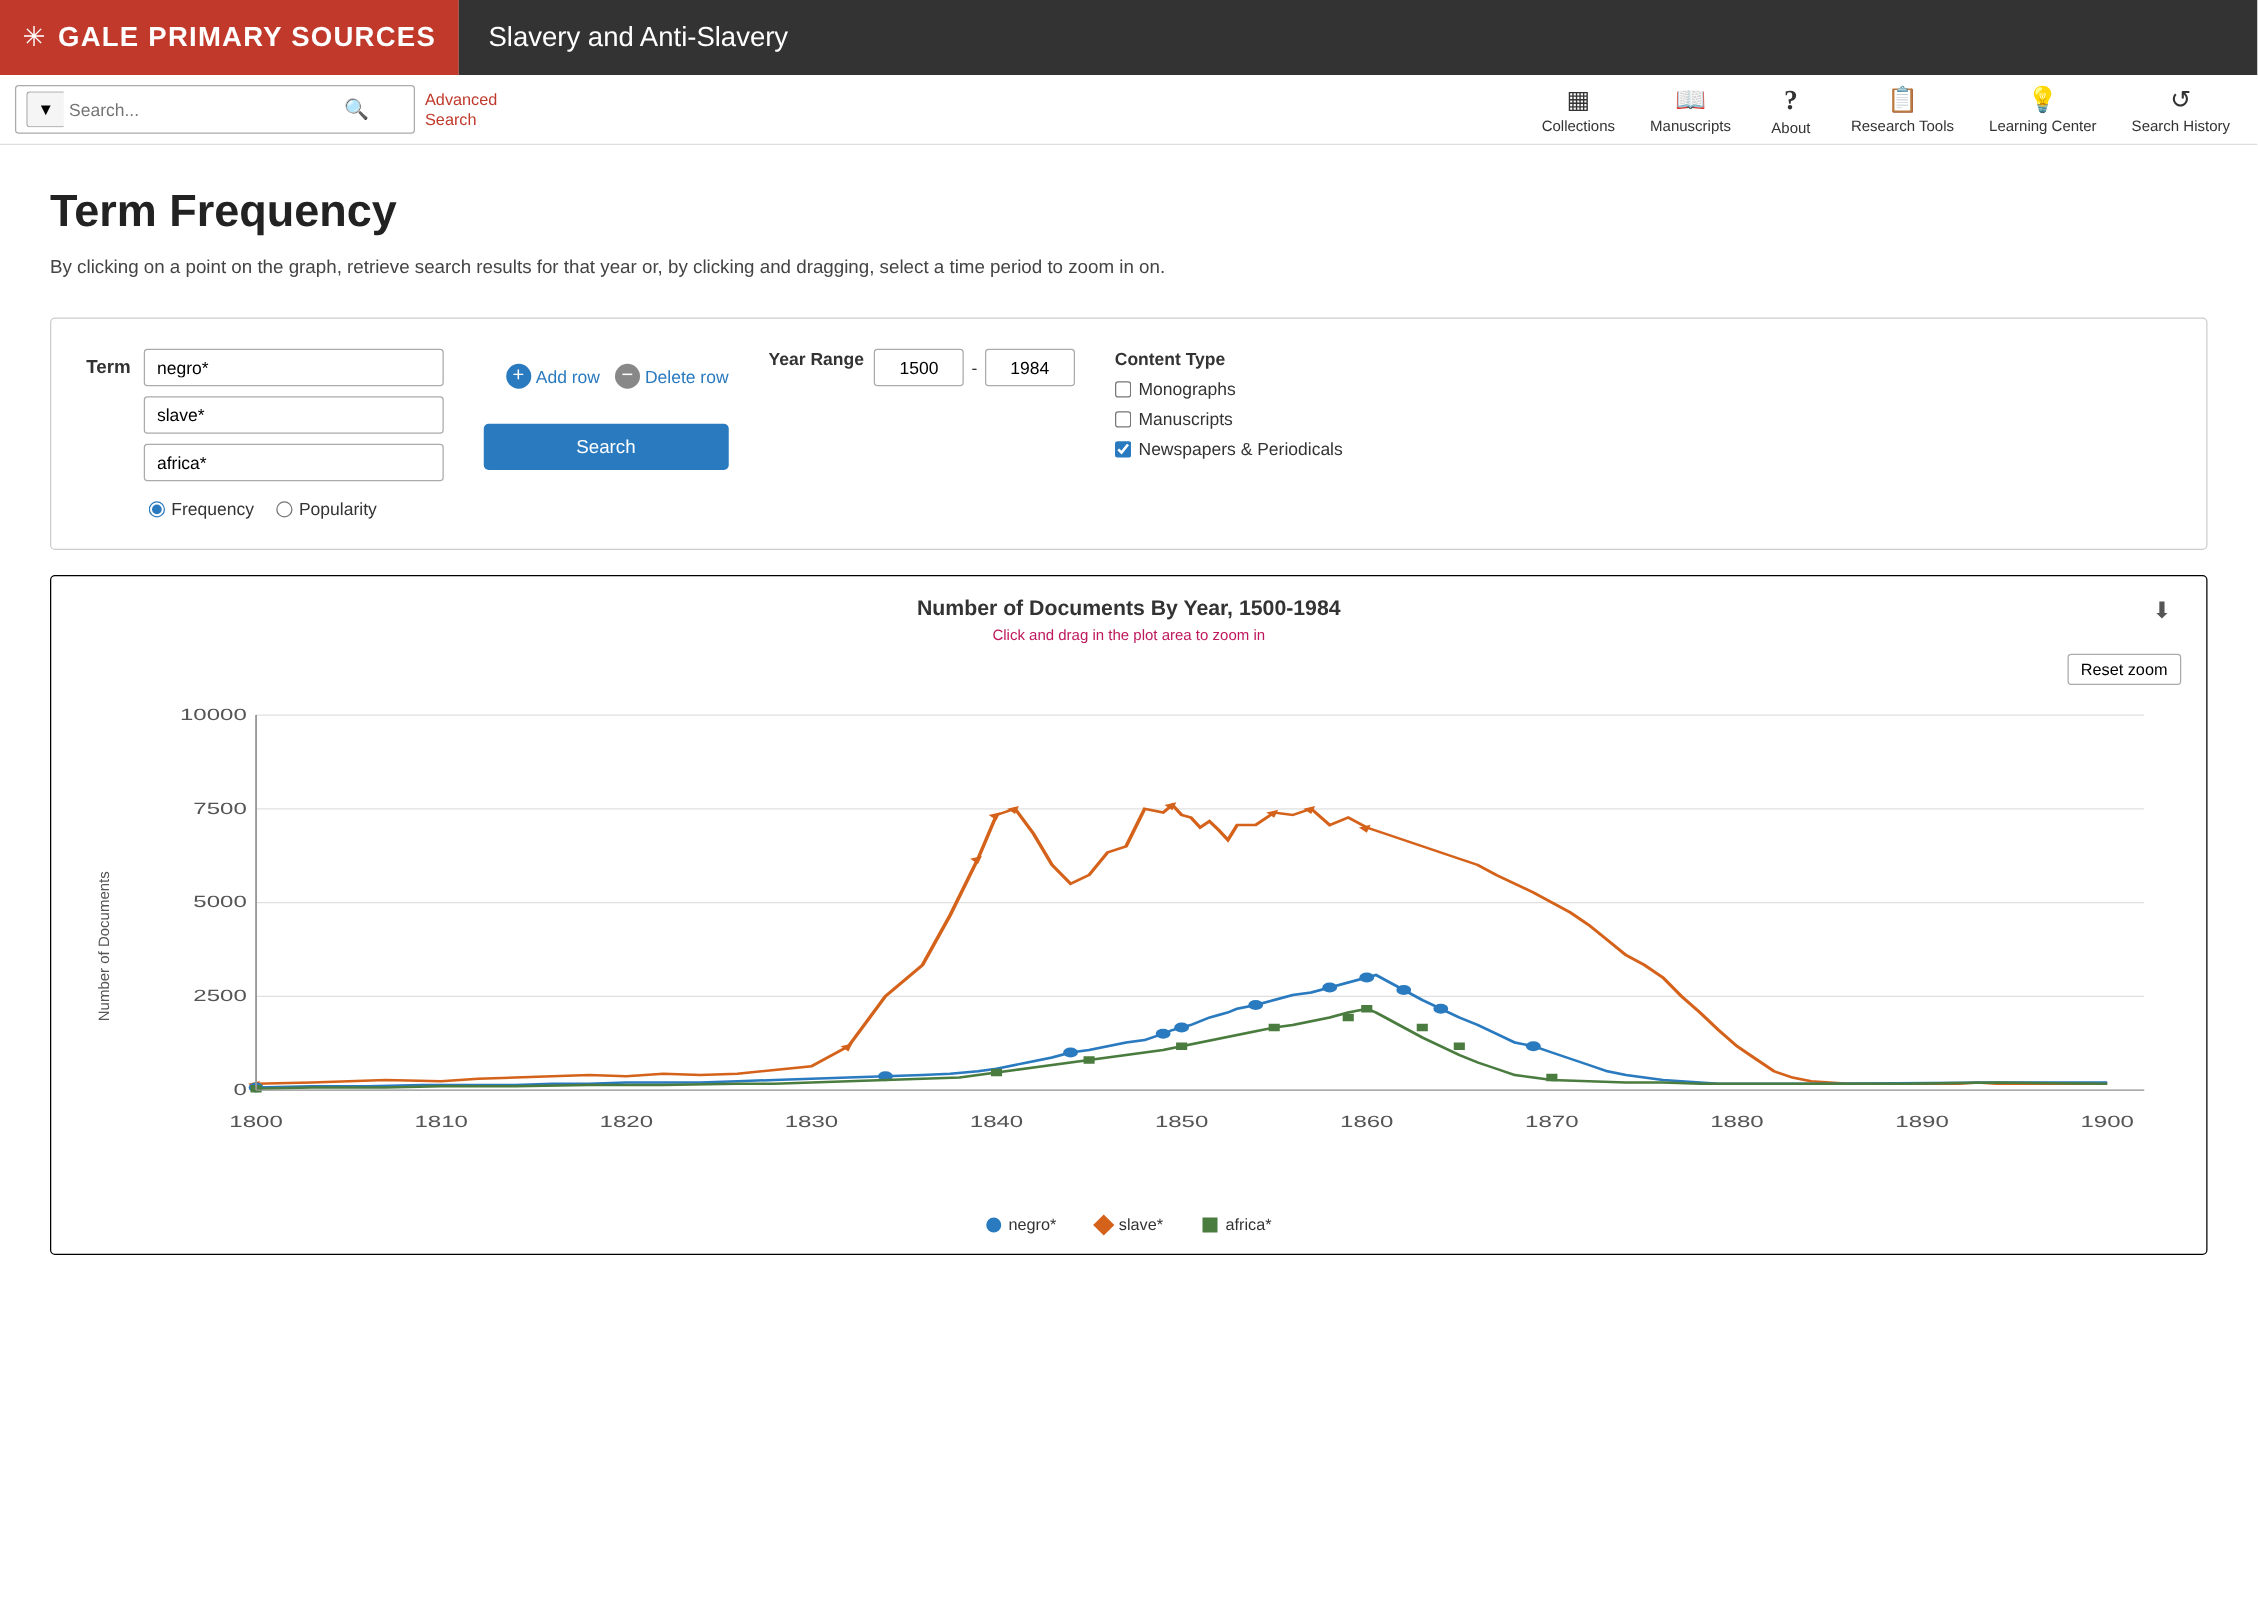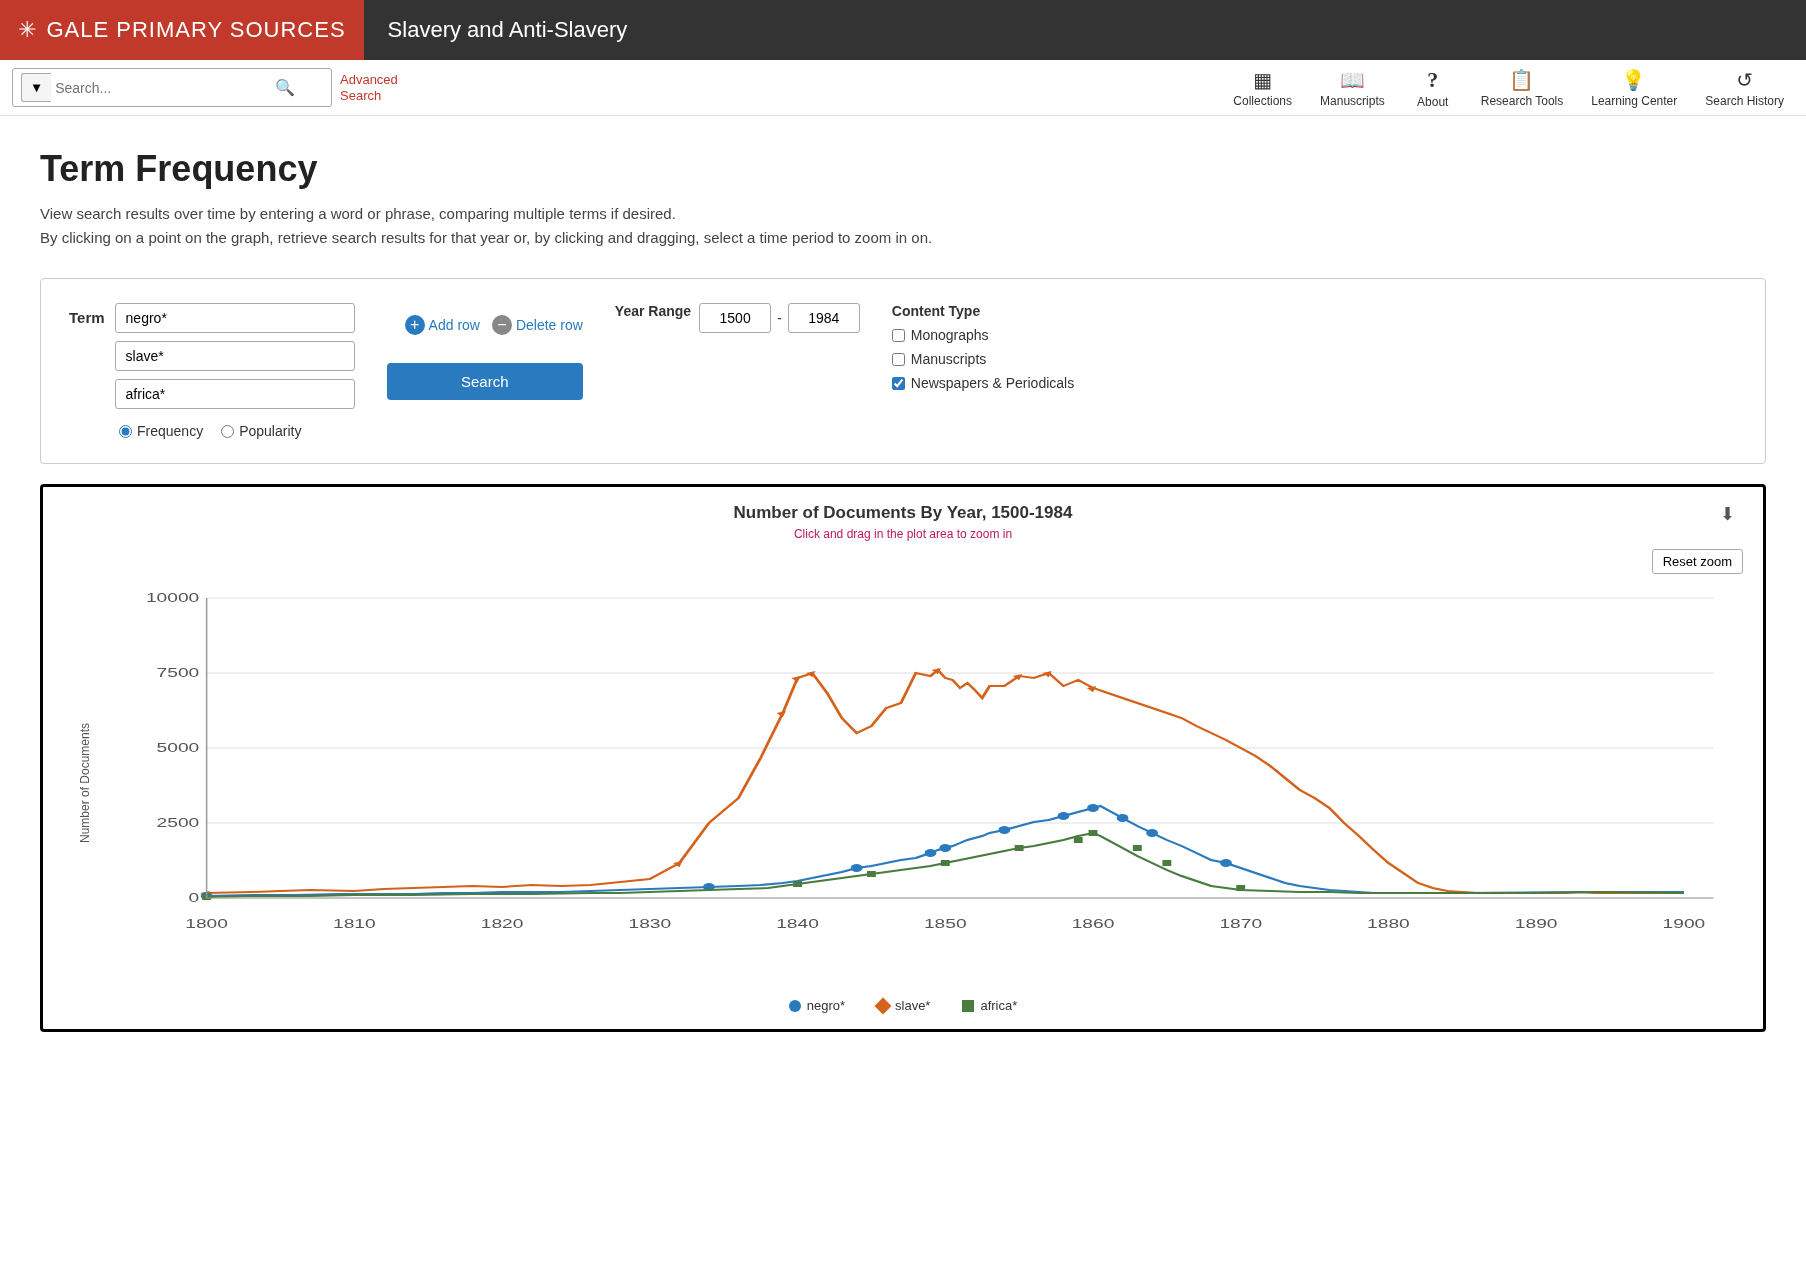--- a/index.html
+++ b/index.html
@@ -2,21 +2,21 @@
 <html><head>
   <meta charset="utf-8">
   <style>
     * { box-sizing: border-box; margin: 0; padding: 0; }
     body { font-family: Arial, sans-serif; background: #fff; color: #333; font-size: 14px; }
 
     
     .header { display: flex; align-items: stretch; height: 60px; }
     .header-brand { background: #c0392b; display: flex; align-items: center; padding: 0 18px; min-width: 290px; }
     .header-brand-icon { color: #fff; font-size: 22px; margin-right: 10px; }
-    .header-brand-text { color: #fff; font-size: 22px; font-weight: normal; letter-spacing: 1px; text-transform: uppercase; }
+    .header-brand-text { color: #fff; font-size: 22px; font-weight: bold; letter-spacing: 1px; text-transform: uppercase; }
     .header-collection { background: #333; flex: 1; display: flex; align-items: center; padding-left: 24px; }
     .header-collection-title { color: #fff; font-size: 22px; font-weight: 400; }
 
     
     .navbar { display: flex; align-items: center; border-bottom: 1px solid #ddd; padding: 0 12px; height: 56px; background: #fff; }
     .navbar-search-wrap { display: flex; align-items: center; border: 1px solid #aaa; border-radius: 3px; padding: 4px 8px; flex: 0 0 320px; margin-right: 0; }
     .navbar-dropdown-btn { background: #f5f5f5; border: 1px solid #aaa; border-right: none; padding: 6px 8px; cursor: pointer; border-radius: 3px 0 0 3px; margin-right: 4px; }
     .navbar-search-input { border: none; outline: none; font-size: 14px; width: 220px; color: #888; }
     .navbar-search-icon { color: #555; font-size: 16px; cursor: pointer; }
     .navbar-advanced { display: flex; flex-direction: column; font-size: 12px; color: #c0392b; margin-left: 8px; cursor: pointer; line-height: 1.2; }
@@ -53,21 +53,21 @@
     .year-range-label { font-size: 14px; font-weight: bold; }
     .year-range-inputs { display: flex; align-items: center; gap: 6px; }
     .year-input { border: 1px solid #aaa; border-radius: 3px; padding: 6px 8px; font-size: 14px; width: 72px; text-align: center; }
 
     .content-type-section { display: flex; flex-direction: column; gap: 8px; }
     .content-type-label { font-size: 14px; font-weight: bold; }
     .checkbox-item { display: flex; align-items: center; gap: 6px; font-size: 14px; }
     .checkbox-item input { accent-color: #2a7abf; }
 
     
-    .chart-panel { border: 3px solid #000000; border-radius: 4px; padding: 16px 20px; }
+    .chart-panel { border: 1px solid #000000; border-radius: 4px; padding: 16px 20px; }
     .chart-title { text-align: center; font-size: 17px; font-weight: bold; margin-bottom: 4px; }
     .chart-subtitle { text-align: center; font-size: 12px; color: #be185d; margin-bottom: 8px; }
     .chart-toolbar { display: flex; justify-content: flex-end; margin-bottom: 4px; }
     .reset-zoom-btn { border: 1px solid #aaa; background: #fff; padding: 4px 10px; font-size: 13px; cursor: pointer; border-radius: 3px; }
     .chart-area { position: relative; width: 100%; height: 380px; }
     .chart-area svg { width: 100%; height: 100%; }
     .chart-legend { display: flex; justify-content: center; gap: 32px; margin-top: 10px; }
     .legend-item { display: flex; align-items: center; gap: 6px; font-size: 13px; }
     .y-axis-label { position: absolute; left: -38px; top: 50%; transform: translateY(-50%) rotate(-90deg); font-size: 12px; color: #555; white-space: nowrap; }
     .chart-outer { position: relative; padding-left: 55px; padding-bottom: 30px; }
@@ -120,21 +120,20 @@
     </div>
     <div class="nav-item">
       <span class="nav-icon">↺</span>
       <span>Search History</span>
     </div>
   </nav>
 </div>
 
 <div class="main">
   <h1 class="page-title">Term Frequency</h1>
-  <p class="page-desc">View search results over time by entering a word or phrase, comparing multiple terms if desired.</p>
   <p class="page-desc">By clicking on a point on the graph, retrieve search results for that year or, by clicking and dragging, select a time period to zoom in on.</p>
 
   <div class="search-panel">
     <div class="panel-row">
 
       <div class="term-section">
         <div class="term-label-row">
           <span class="term-label">Term</span>
           <div class="term-inputs">
             <input class="term-input" type="text" value="negro*" style="">

